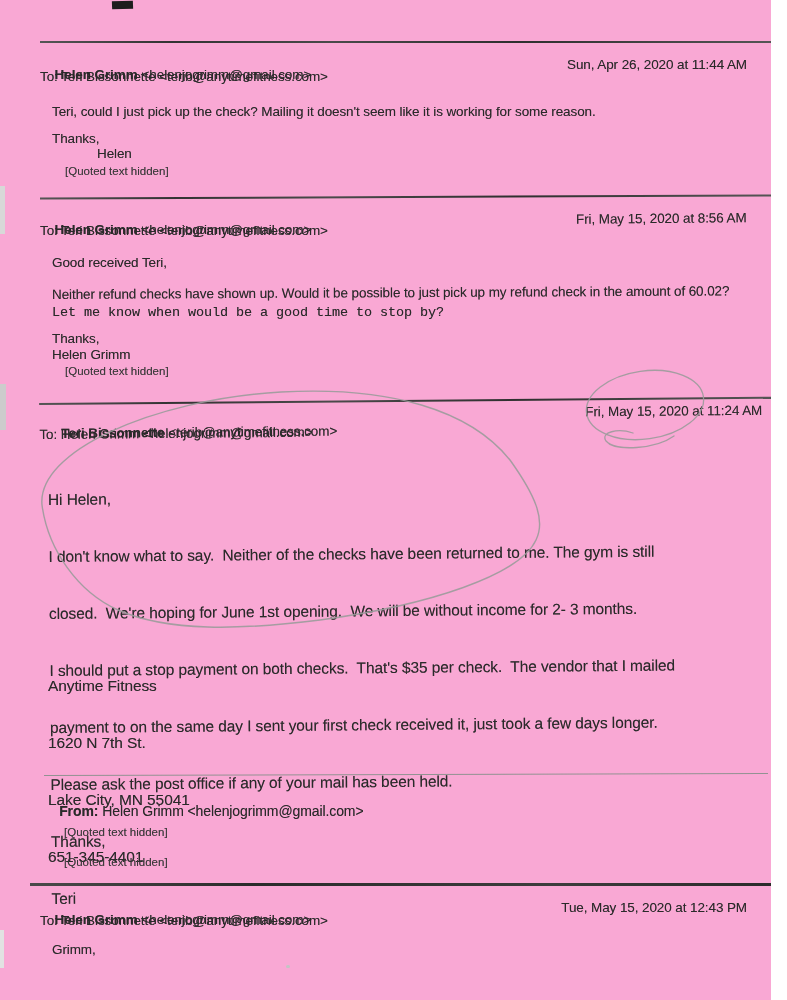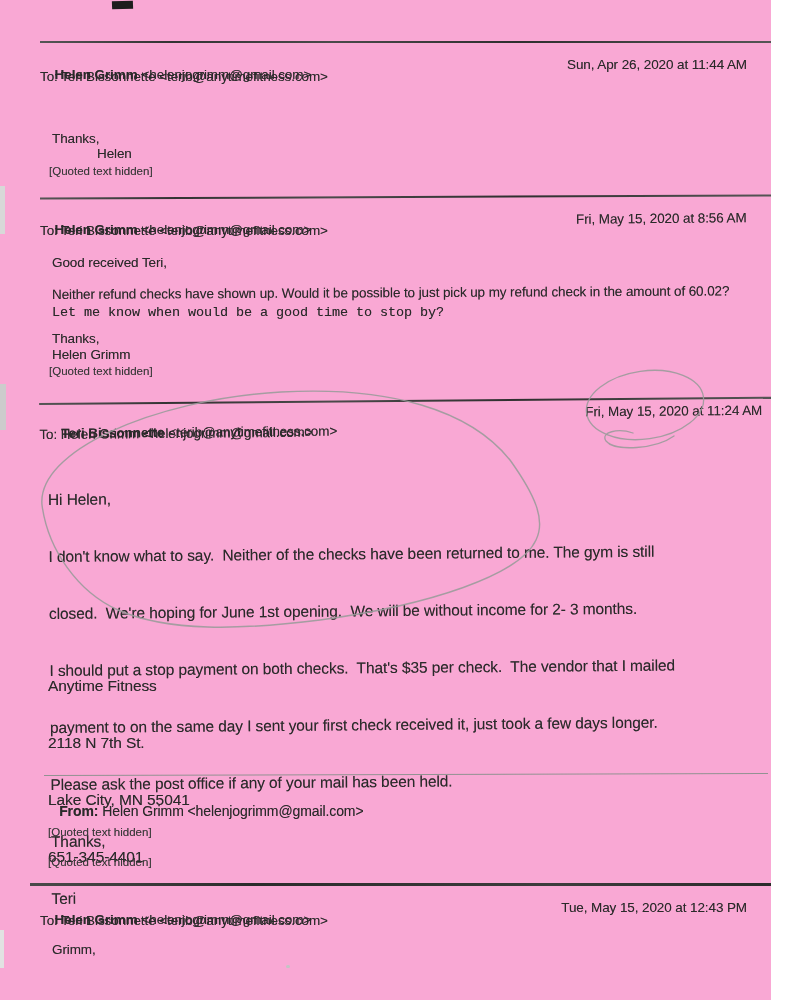--- a/index.html
+++ b/index.html
@@ -11,21 +11,21 @@
   .abs{position:absolute;white-space:pre-wrap;}
   .rule{position:absolute;height:2px;background:linear-gradient(90deg,#555 0%,#333 18%,#4a4a4a 40%,#2f2f2f 65%,#555 100%);}
   .rule-thin{position:absolute;height:1px;background:#929292;}
   .rule-thick{position:absolute;height:3px;background:linear-gradient(90deg,#4a4a4a,#2b2b2b 30%,#3d3d3d 70%,#2b2b2b);}
   .hdr{font-size:13.5px;line-height:15px;letter-spacing:-.1px;}
   .hdr .nm{font-weight:700;}
   .hdr .addr{margin-left:4px;font-weight:400;}
   .date{font-size:13.5px;letter-spacing:-.1px;}
   .b13{font-size:13.5px;letter-spacing:-.1px;line-height:16px;}
   .b15{font-size:15.5px;letter-spacing:-.1px;line-height:19px;}
-  .quoted{font-size:11.5px;color:#3a3a3a;letter-spacing:0;}
+  .quoted{font-size:11.5px;color:#3a3a3a;letter-spacing:0;margin-left:16px;}
   .sec{position:absolute;left:0;width:787px;}
   .fwd{font-size:14px;line-height:16px;letter-spacing:-.1px;}
   .fwd .lbl{font-weight:700;}
   .fwd .val{margin-left:4px;}
   .artifact{position:absolute;}
   svg.annot{position:absolute;left:0;top:0;pointer-events:none;}
 </style>
 </head>
 <body>
 
@@ -36,20 +36,21 @@
   <div class="artifact" style="left:0;top:384px;width:6px;height:46px;background:#cccccc;"></div>
   <div class="artifact" style="left:0;top:930px;width:4px;height:38px;background:#e2e2e2;"></div>
   <div class="artifact" style="left:286px;top:965px;width:4px;height:3px;background:#c4c4c4;border-radius:2px;"></div>
 
   <div class="rule" style="left:40px;top:41px;width:733px;"></div>
   <div class="abs hdr" style="left:40px;top:52px;">
     <span class="nm">Helen Grimm</span><span class="addr">&lt;helenjogrimm@gmail.com&gt;</span>
   </div>
   <div class="abs date" style="right:24px;top:57px;">Sun, Apr 26, 2020 at 11:44 AM</div>
   <div class="abs hdr" style="left:40px;top:69px;">To: Teri Bissonnette &lt;terib@anytimefitness.com&gt;</div>
+  <div class="abs b13" style="left:52px;top:104px;">Teri, could I just pick up the check? Mailing it doesn't seem like it is working for some reason.</div>
   <div class="abs b13" style="left:52px;top:131px;">Thanks,</div>
   <div class="abs b13" style="left:52px;top:146px;margin-left:45px;">Helen</div>
   <div class="abs quoted" style="left:49px;top:165px;">[Quoted text hidden]</div>
 
   <div class="rule" style="left:40px;top:196px;width:733px;transform:rotate(-0.25deg);"></div>
   <div class="abs hdr" style="left:40px;top:207px;">
     <span class="nm">Helen Grimm</span><span class="addr">&lt;helenjogrimm@gmail.com&gt;</span>
   </div>
   <div class="abs date" style="right:24px;top:211px;transform:rotate(-0.5deg);">Fri, May 15, 2020 at 8:56 AM</div>
   <div class="abs hdr" style="left:40px;top:223px;">To: Teri Bissonnette &lt;terib@anytimefitness.com&gt;</div>
@@ -74,21 +75,21 @@
       <div>I should put a stop payment on both checks.  That's $35 per check.  The vendor that I mailed</div>
       <div>payment to on the same day I sent your first check received it, just took a few days longer.</div>
       <div>Please ask the post office if any of your mail has been held.</div>
       <div>Thanks,</div>
       <div>Teri</div>
     </div>
   </div>
 
   <div class="abs b15" style="left:48px;top:638px;">
     <div>Anytime Fitness</div>
-    <div>2118 N 7th St.</div>
+    <div>1620 N 7th St.</div>
     <div>Lake City, MN 55041</div>
     <div>651-345-4401</div>
   </div>
 
   <div class="rule-thin" style="left:44px;top:774px;width:724px;transform:rotate(-0.15deg);"></div>
   <div class="abs fwd" style="left:44px;top:787px;">
     <span class="lbl">From:</span><span class="val">Helen Grimm &lt;helenjogrimm@gmail.com&gt;</span>
   </div>
   <div class="abs quoted" style="left:48px;top:826px;">[Quoted text hidden]</div>
   <div class="abs quoted" style="left:48px;top:856px;">[Quoted text hidden]</div>

